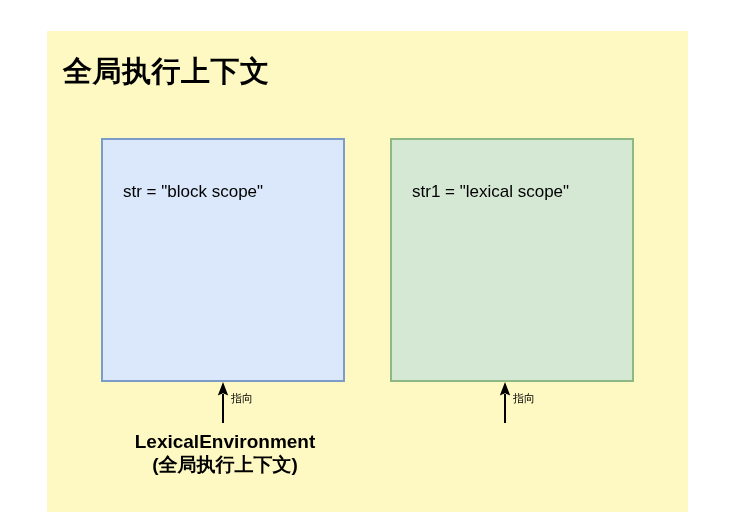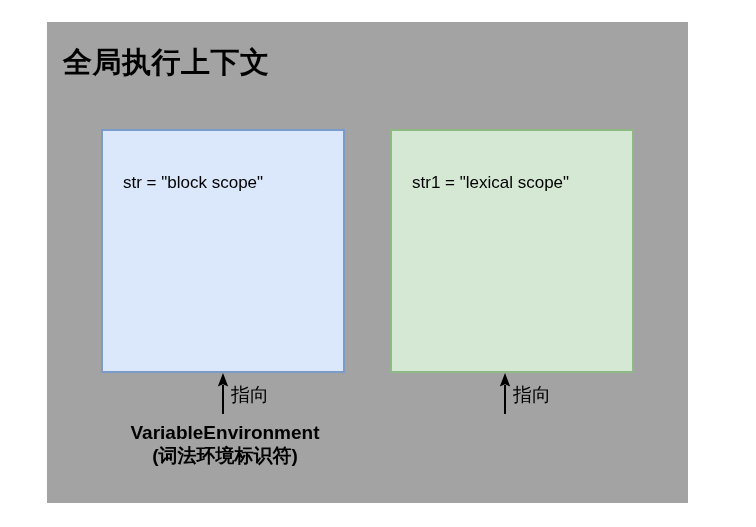--- a/index.html
+++ b/index.html
@@ -7,24 +7,24 @@
     position: relative;
     width: 756px;
     height: 527px;
     background: #ffffff;
     font-family: "Liberation Sans", sans-serif;
     overflow: hidden;
   }
   .canvas {
     position: absolute;
     left: 47px;
-    top: 22px;
+    top: 31px;
     width: 641px;
     height: 481px;
-    background: #a3a3a3;
+    background: #fef9c3;
   }
   .title {
     position: absolute;
     left: 16px;
     top: 21px;
     font-size: 29px;
     font-weight: bold;
     color: #000000;
     letter-spacing: 0.5px;
     white-space: nowrap;
@@ -62,21 +62,21 @@
     width: 90px;
     height: 44px;
   }
   .arrow-group.left  { left: 169px; }
   .arrow-group.right { left: 451px; }
   .arrow-svg { position: absolute; left: 0; top: 0; }
   .arrow-caption {
     position: absolute;
     left: 15px;
     top: 9px;
-    font-size: 19px;
+    font-size: 11px;
     color: #000000;
     white-space: nowrap;
   }
   .env-label {
     position: absolute;
     top: 399px;
     width: 230px;
     text-align: center;
     font-size: 19px;
     font-weight: bold;
@@ -112,19 +112,19 @@
 
     <div class="arrow-group right">
       <svg class="arrow-svg" width="14" height="42" viewBox="0 0 14 42">
         <line x1="7" y1="41" x2="7" y2="12" stroke="#000000" stroke-width="2"></line>
         <path d="M7 0 L12.2 13.5 L7 11.2 L1.8 13.5 Z" fill="#000000"></path>
       </svg>
       <span class="arrow-caption">指向</span>
     </div>
 
     <div class="env-label left">
-      <div>VariableEnvironment</div>
-      <div>(词法环境标识符)</div>
+      <div>LexicalEnvironment</div>
+      <div>(全局执行上下文)</div>
     </div>
 
 
   </div>
 </div>
 
 </body></html>

